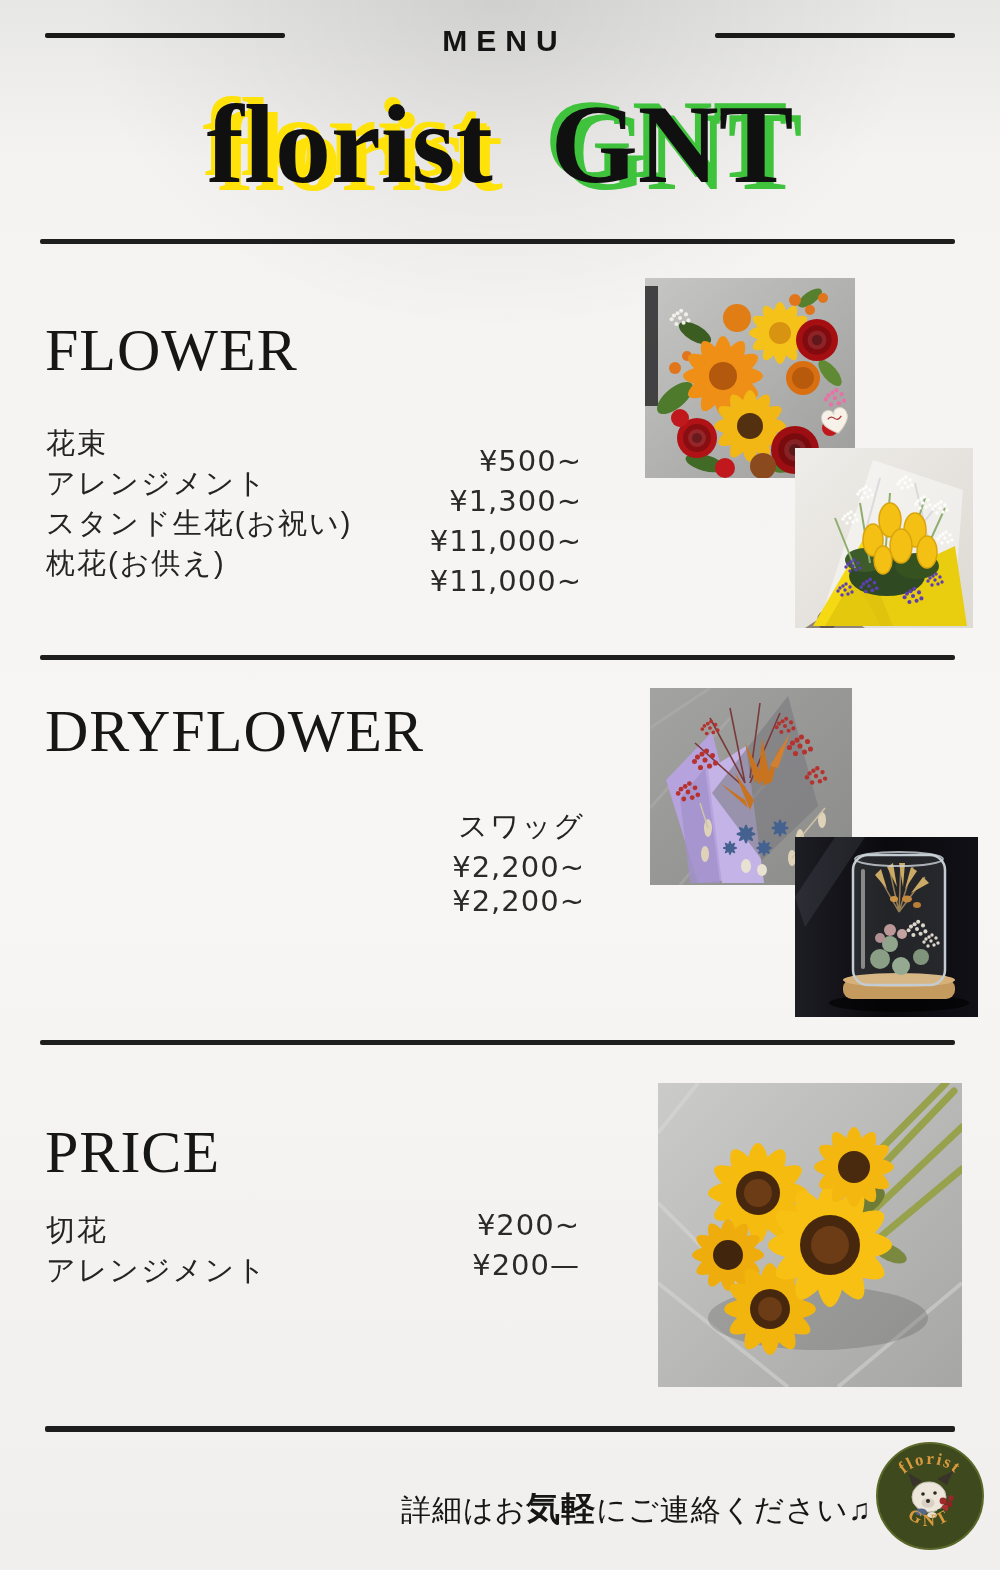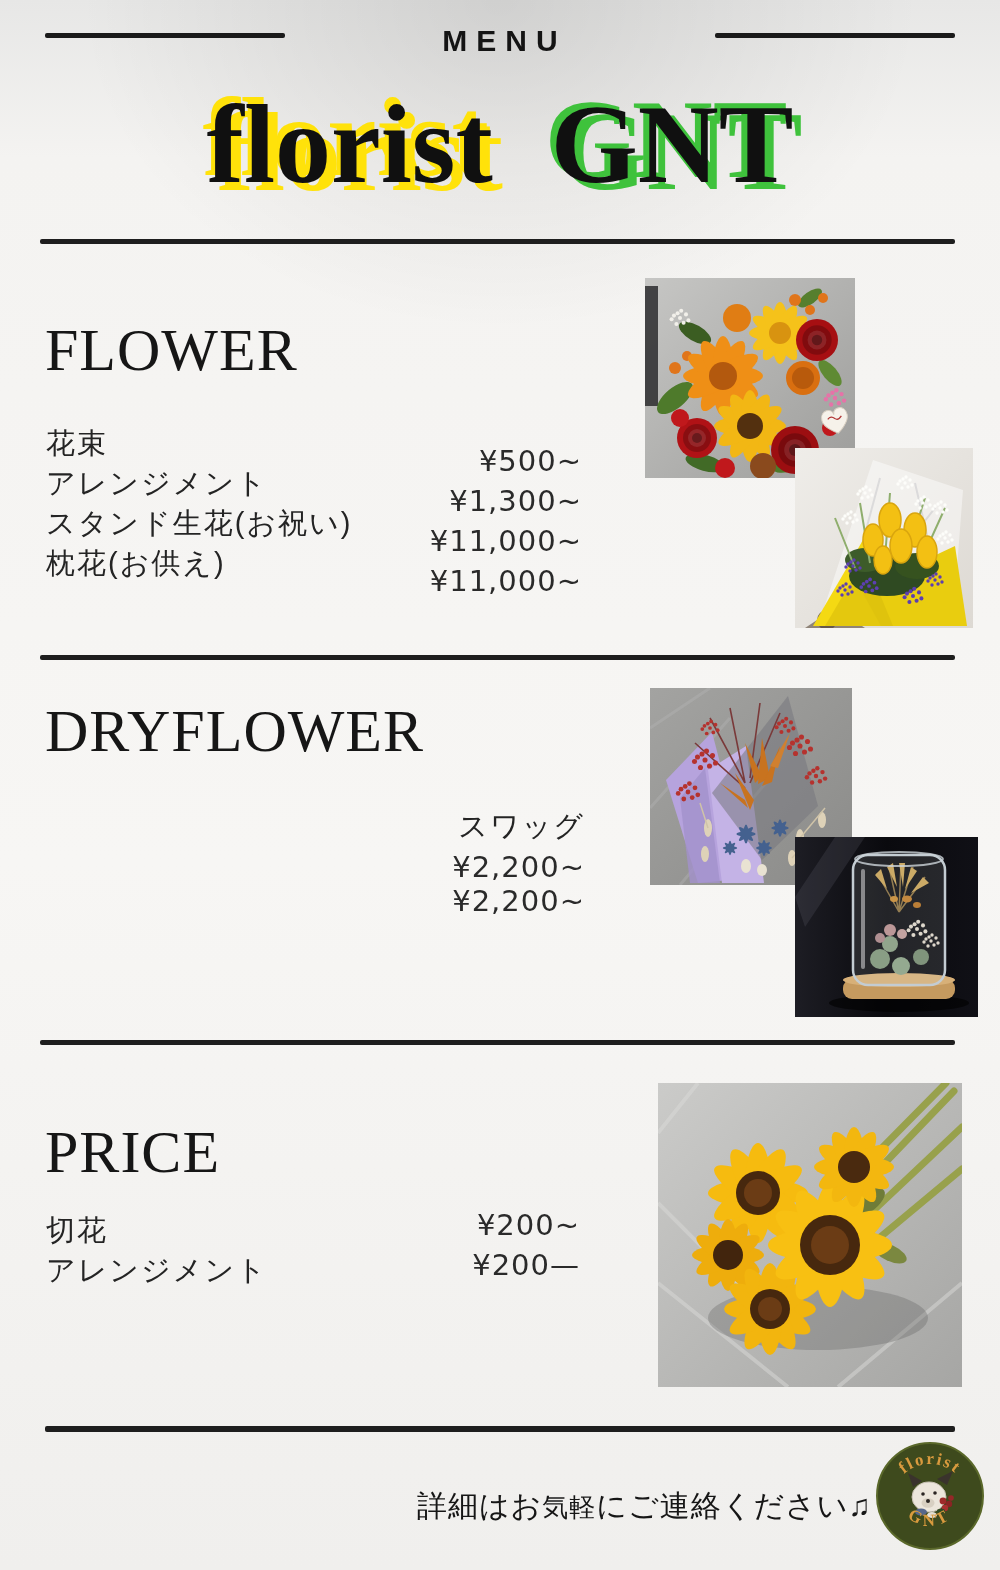--- a/index.html
+++ b/index.html
@@ -45,21 +45,21 @@
   
   .photo{position:absolute;display:block;}
   #photo-bouquet{left:645px;top:278px;}
   #photo-tulips{left:795px;top:448px;}
   #photo-swag{left:650px;top:688px;}
   #photo-bottle{left:795px;top:837px;}
   #photo-sunflowers{left:658px;top:1083px;}
   
   .footer-note{position:absolute;left:0;top:1486px;width:872px;text-align:right;
     font-size:30px;letter-spacing:1px;color:#161616;white-space:nowrap;}
-  .footer-note .emph{font-weight:normal;font-size:26px;}
+  .footer-note .emph{font-weight:bold;font-size:34px;}
   .badge{position:absolute;left:875px;top:1441px;width:110px;height:110px;}
 </style>
 </head>
 <body>
 
 <div class="page">
 
   <div class="hline left"></div>
   <div class="menu-title">MENU</div>
   <div class="hline right"></div>

